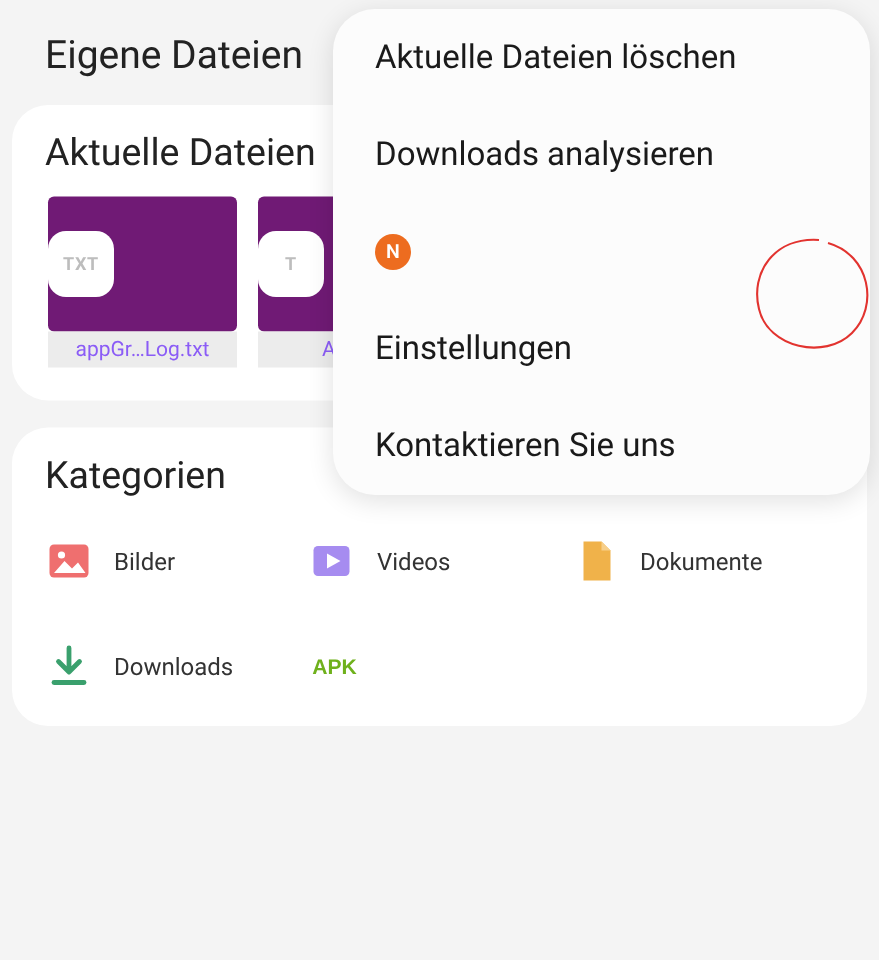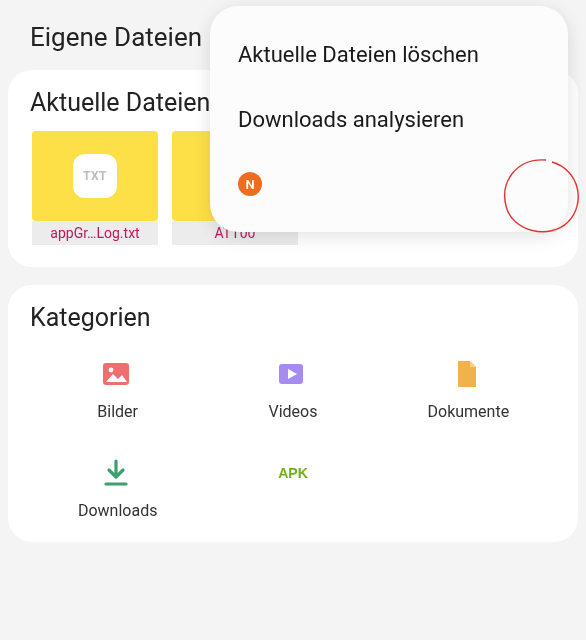--- a/index.html
+++ b/index.html
@@ -35,82 +35,81 @@
   }
   .file-item {
     width: 130px;
     display: flex;
     flex-direction: column;
     align-items: center;
   }
   .thumb {
     width: 126px;
     height: 90px;
-    background: #fde047;
-    display: flex;
-    align-items: center;
-    justify-content: center;
+    background: #701a75;
+    display: flex;
+    align-items: center;
     border-radius: 4px;
   }
   .txt-shape {
     width: 44px;
     height: 44px;
     background: #fff;
     border-radius: 12px;
     display: flex;
     align-items: center;
     justify-content: center;
     font-size: 12px;
     font-weight: 700;
     color: #bdbdbd;
     letter-spacing: 0.5px;
   }
   .file-label-bar {
     width: 126px;
     background: #ececec;
     font-size: 14px;
-    color: #be185d;
+    color: #8b5cf6;
     text-align: center;
     padding: 4px 4px;
     white-space: nowrap;
     overflow: hidden;
     text-overflow: ellipsis;
   }
   .categories-grid {
     display: grid;
     grid-template-columns: repeat(3, 1fr);
     row-gap: 34px;
     padding: 10px 0 0 0;
   }
   .cat-item {
     display: flex;
-    flex-direction: column;
+    flex-direction: row;
     align-items: center;
     gap: 10px;
   }
   .cat-icon {
     width: 36px;
     height: 36px;
     display: flex;
     align-items: center;
   }
   .cat-label {
     font-size: 16px;
     color: #333;
   }
   
   .menu {
     position: absolute;
     top: 6px;
-    right: 18px;
+    right: 6px;
     width: 358px;
     background: #fcfcfc;
     border-radius: 28px;
     box-shadow: 0 4px 18px rgba(0,0,0,0.12);
-    padding: 16px 0;
+    padding: 0 0;
     z-index: 10;
   }
   .menu-item {
     display: flex;
     align-items: center;
     justify-content: space-between;
     padding: 20px 28px;
     font-size: 22px;
     color: #1a1a1a;
     cursor: pointer;
@@ -221,17 +220,23 @@
 <div class="menu">
   <div class="menu-item">
     <span>Aktuelle Dateien löschen</span>
   </div>
   <div class="menu-item">
     <span>Downloads analysieren</span>
   </div>
   <div class="menu-item">
     <span class="badge-n">N</span>
   </div>
+  <div class="menu-item">
+    <span>Einstellungen</span>
+  </div>
+  <div class="menu-item">
+    <span>Kontaktieren Sie uns</span>
+  </div>
 </div>
 
 <svg class="annotation-circle" viewBox="0 0 90 90">
   <path d="M50 8 C20 6 4 30 10 54 C16 80 54 88 72 70 C90 52 84 18 56 10" stroke="#e2332f" stroke-width="1.4" fill="none"></path>
 </svg>
 
 </body></html>

